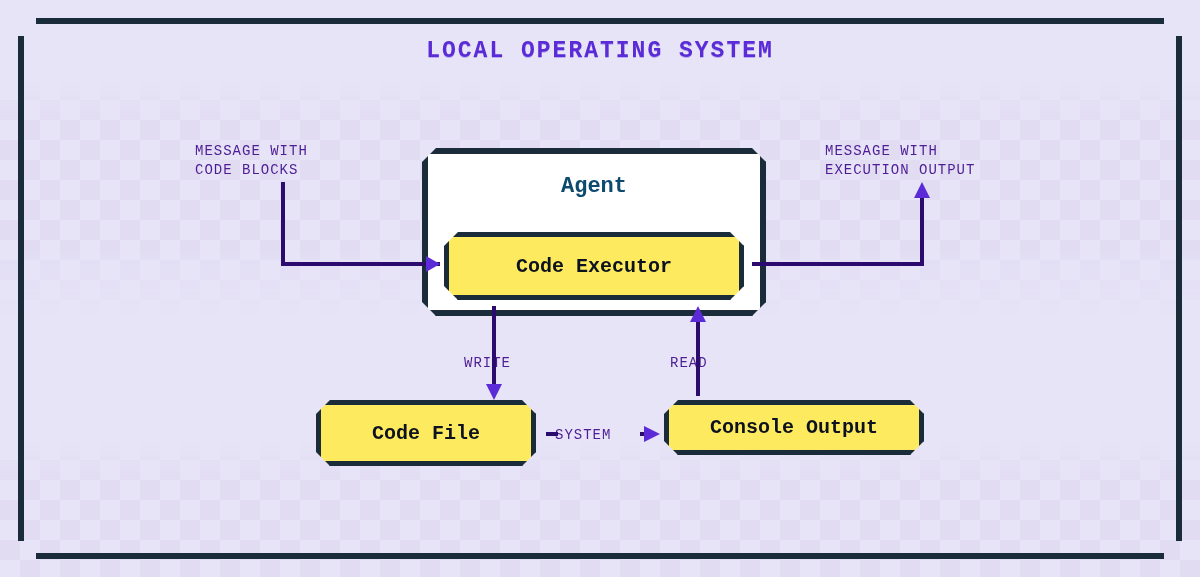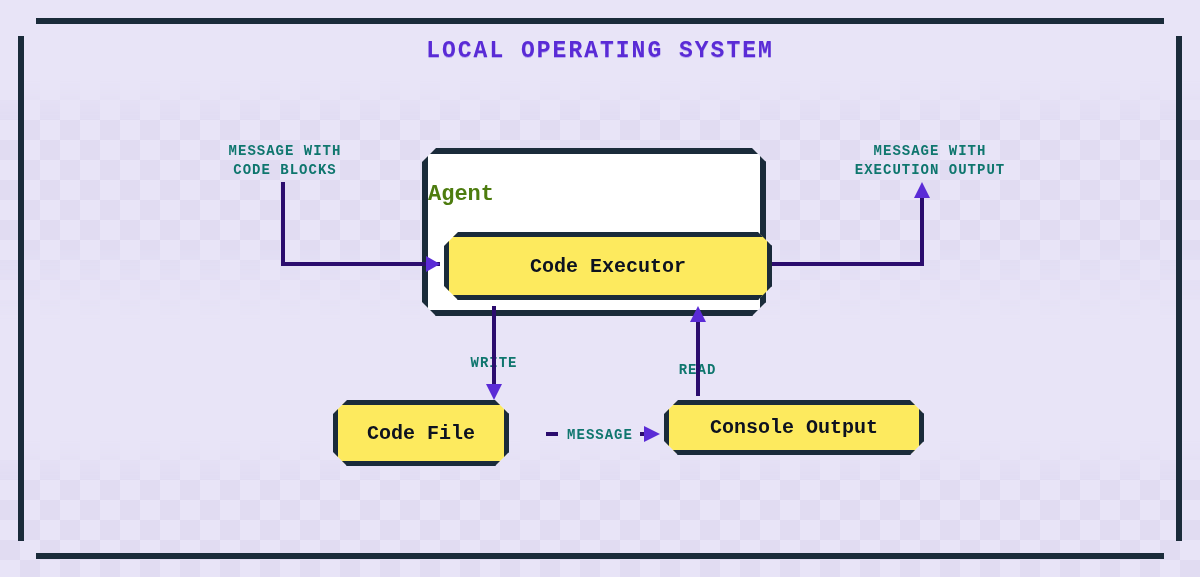--- a/index.html
+++ b/index.html
@@ -65,25 +65,25 @@
     box-shadow: 8px 8px 0 #1a2b3a;
     border-radius: 6px;
     clip-path: polygon(
       0 14px, 14px 0,
       calc(100% - 14px) 0, 100% 14px,
       100% calc(100% - 14px), calc(100% - 14px) 100%,
       14px 100%, 0 calc(100% - 14px)
     );
   }
   .agent-title {
-    text-align: left;
+    text-align: center;
     font-weight: 900;
     font-size: 22px;
-    padding-top: 28px;
-    color: #4d7c0f;
+    padding-top: 20px;
+    color: #0c4a6e;
   }
 
   
   .pill {
     position: absolute;
     background: #fdea5e;
     border: 5px solid #1a2b3a;
     box-shadow: 6px 6px 0 #1a2b3a;
     display: flex;
     align-items: center;
@@ -92,39 +92,39 @@
     font-size: 20px;
     color: #0d1220;
     clip-path: polygon(
       0 14px, 14px 0,
       calc(100% - 14px) 0, 100% 14px,
       100% calc(100% - 14px), calc(100% - 14px) 100%,
       14px 100%, 0 calc(100% - 14px)
     );
     border-radius: 4px;
   }
-  .pill.executor { left: 444px; top: 232px; width: 328px; height: 68px; z-index: 2; }
-  .pill.codefile { left: 316px; top: 400px; width: 176px; height: 66px; margin-left: 17px; }
+  .pill.executor { left: 444px; top: 232px; width: 300px; height: 68px; z-index: 2; }
+  .pill.codefile { left: 316px; top: 400px; width: 220px; height: 66px; }
   .pill.console  { left: 664px; top: 400px; width: 260px; height: 55px; }
 
   
   .label {
     position: absolute;
-    font-weight: 700;
+    font-weight: 400;
     font-size: 14px;
     letter-spacing: 1px;
-    color: #0f766e;
-    text-align: center;
+    color: #4c1d95;
+    text-align: left;
     line-height: 1.35;
     white-space: pre;
   }
   .label.msg-in  { left: 195px; top: 142px; width: 180px; }
   .label.msg-out { left: 825px; top: 142px; width: 210px; }
   .label.write   { left: 464px; top: 354px; width: 60px; }
-  .label.read    { left: 670px; top: 354px; width: 55px; margin-top: 7px; }
+  .label.read    { left: 670px; top: 354px; width: 55px; }
   .label.execute { left: 555px; top: 426px; width: 90px; }
 
   
   svg.arrows {
     position: absolute; inset: 0;
     width: 1200px; height: 577px;
     pointer-events: none;
   }
   svg.arrows line, svg.arrows polyline {
     stroke: #2b0c6e;
@@ -152,21 +152,21 @@
 <div class="pill executor">Code Executor</div>
 <div class="pill codefile">Code File</div>
 <div class="pill console">Console Output</div>
 
 <div class="label msg-in">MESSAGE WITH
 CODE BLOCKS</div>
 <div class="label msg-out">MESSAGE WITH
 EXECUTION OUTPUT</div>
 <div class="label write">WRITE</div>
 <div class="label read">READ</div>
-<div class="label execute">MESSAGE</div>
+<div class="label execute">SYSTEM</div>
 
 <svg class="arrows">
 
   <polyline points="283,182 283,264 440,264"></polyline>
   <polygon points="440,264 426,256 426,272"></polygon>
 
   <polyline points="752,264 922,264 922,186"></polyline>
   <polygon points="922,182 914,198 930,198"></polygon>
 
   <polyline points="494,306 494,396"></polyline>

